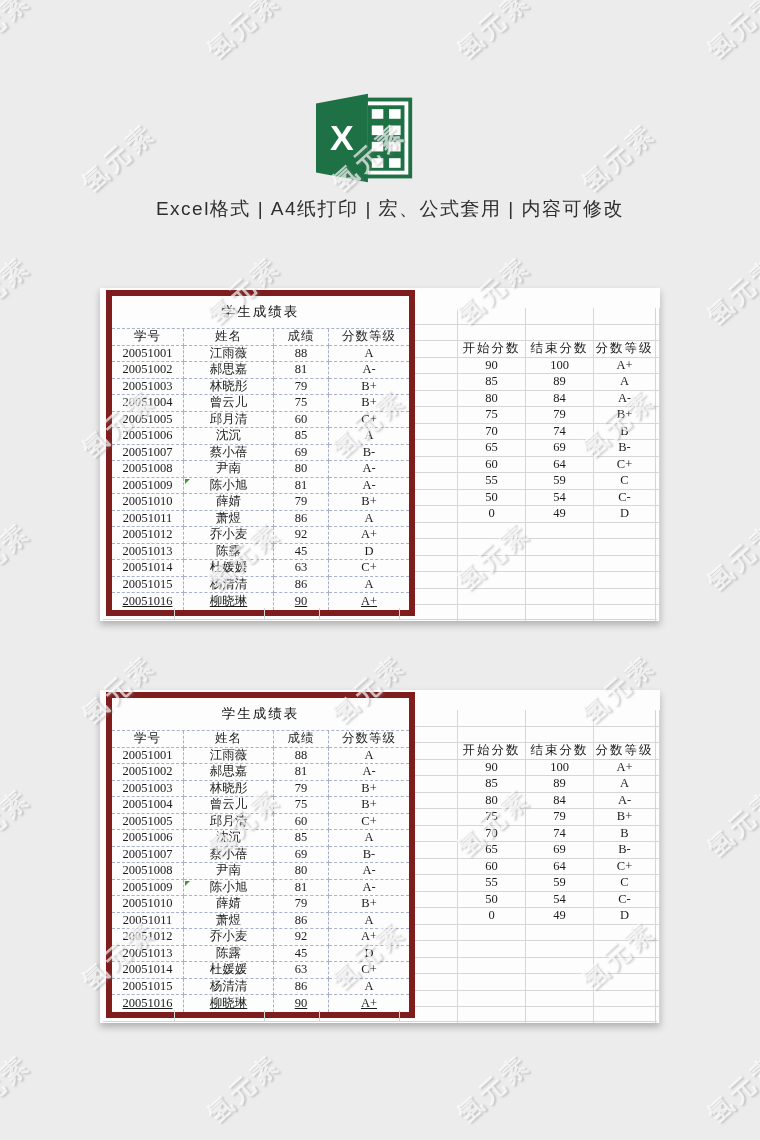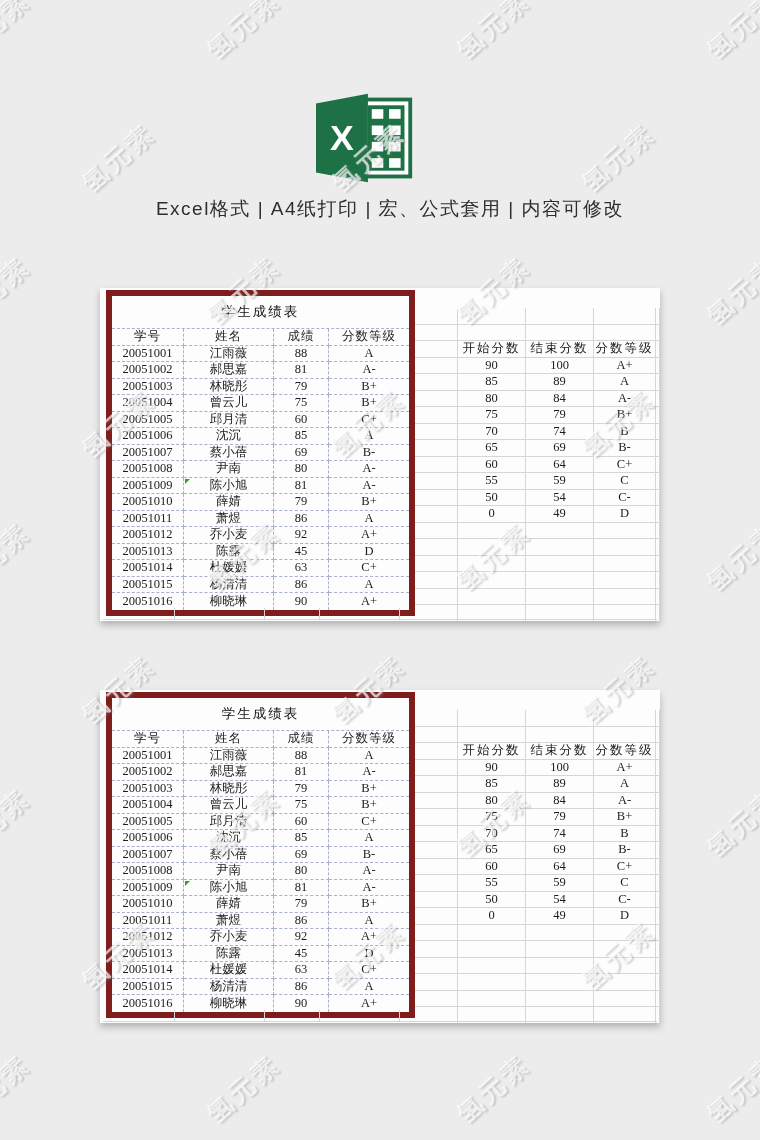--- a/index.html
+++ b/index.html
@@ -63,21 +63,21 @@
     border-bottom:1px dashed #a9b0cc;box-sizing:border-box;
   }
   .lgrid{display:grid;grid-template-columns:72px 90px 55px 80px;grid-auto-rows:16.5px;}
   .lcell{
     position:relative;box-sizing:border-box;
     border-right:1px dashed #a9b0cc;border-bottom:1px dashed #a9b0cc;
     display:flex;align-items:center;justify-content:center;
     font-family:var(--serif);font-size:12.5px;color:#1c1c1c;overflow:visible;
   }
   .lcell.c3{border-right:none;}
-  .lcell.lastrow{border-bottom:none;}
+  .lcell.lastrow{border-bottom:none;text-decoration:underline;}
   .lcell.hdr{letter-spacing:1px;}
 
   
   .bstrip{
     position:absolute;left:3px;top:320px;width:297px;height:12px;
     display:grid;grid-template-columns:72px 90px 55px 80px;
   }
   .bcell{box-sizing:border-box;border-right:1px solid #d6d6d6;}
   .bline{position:absolute;left:3px;right:3px;top:331px;border-top:1px solid #d6d6d6;}
 

